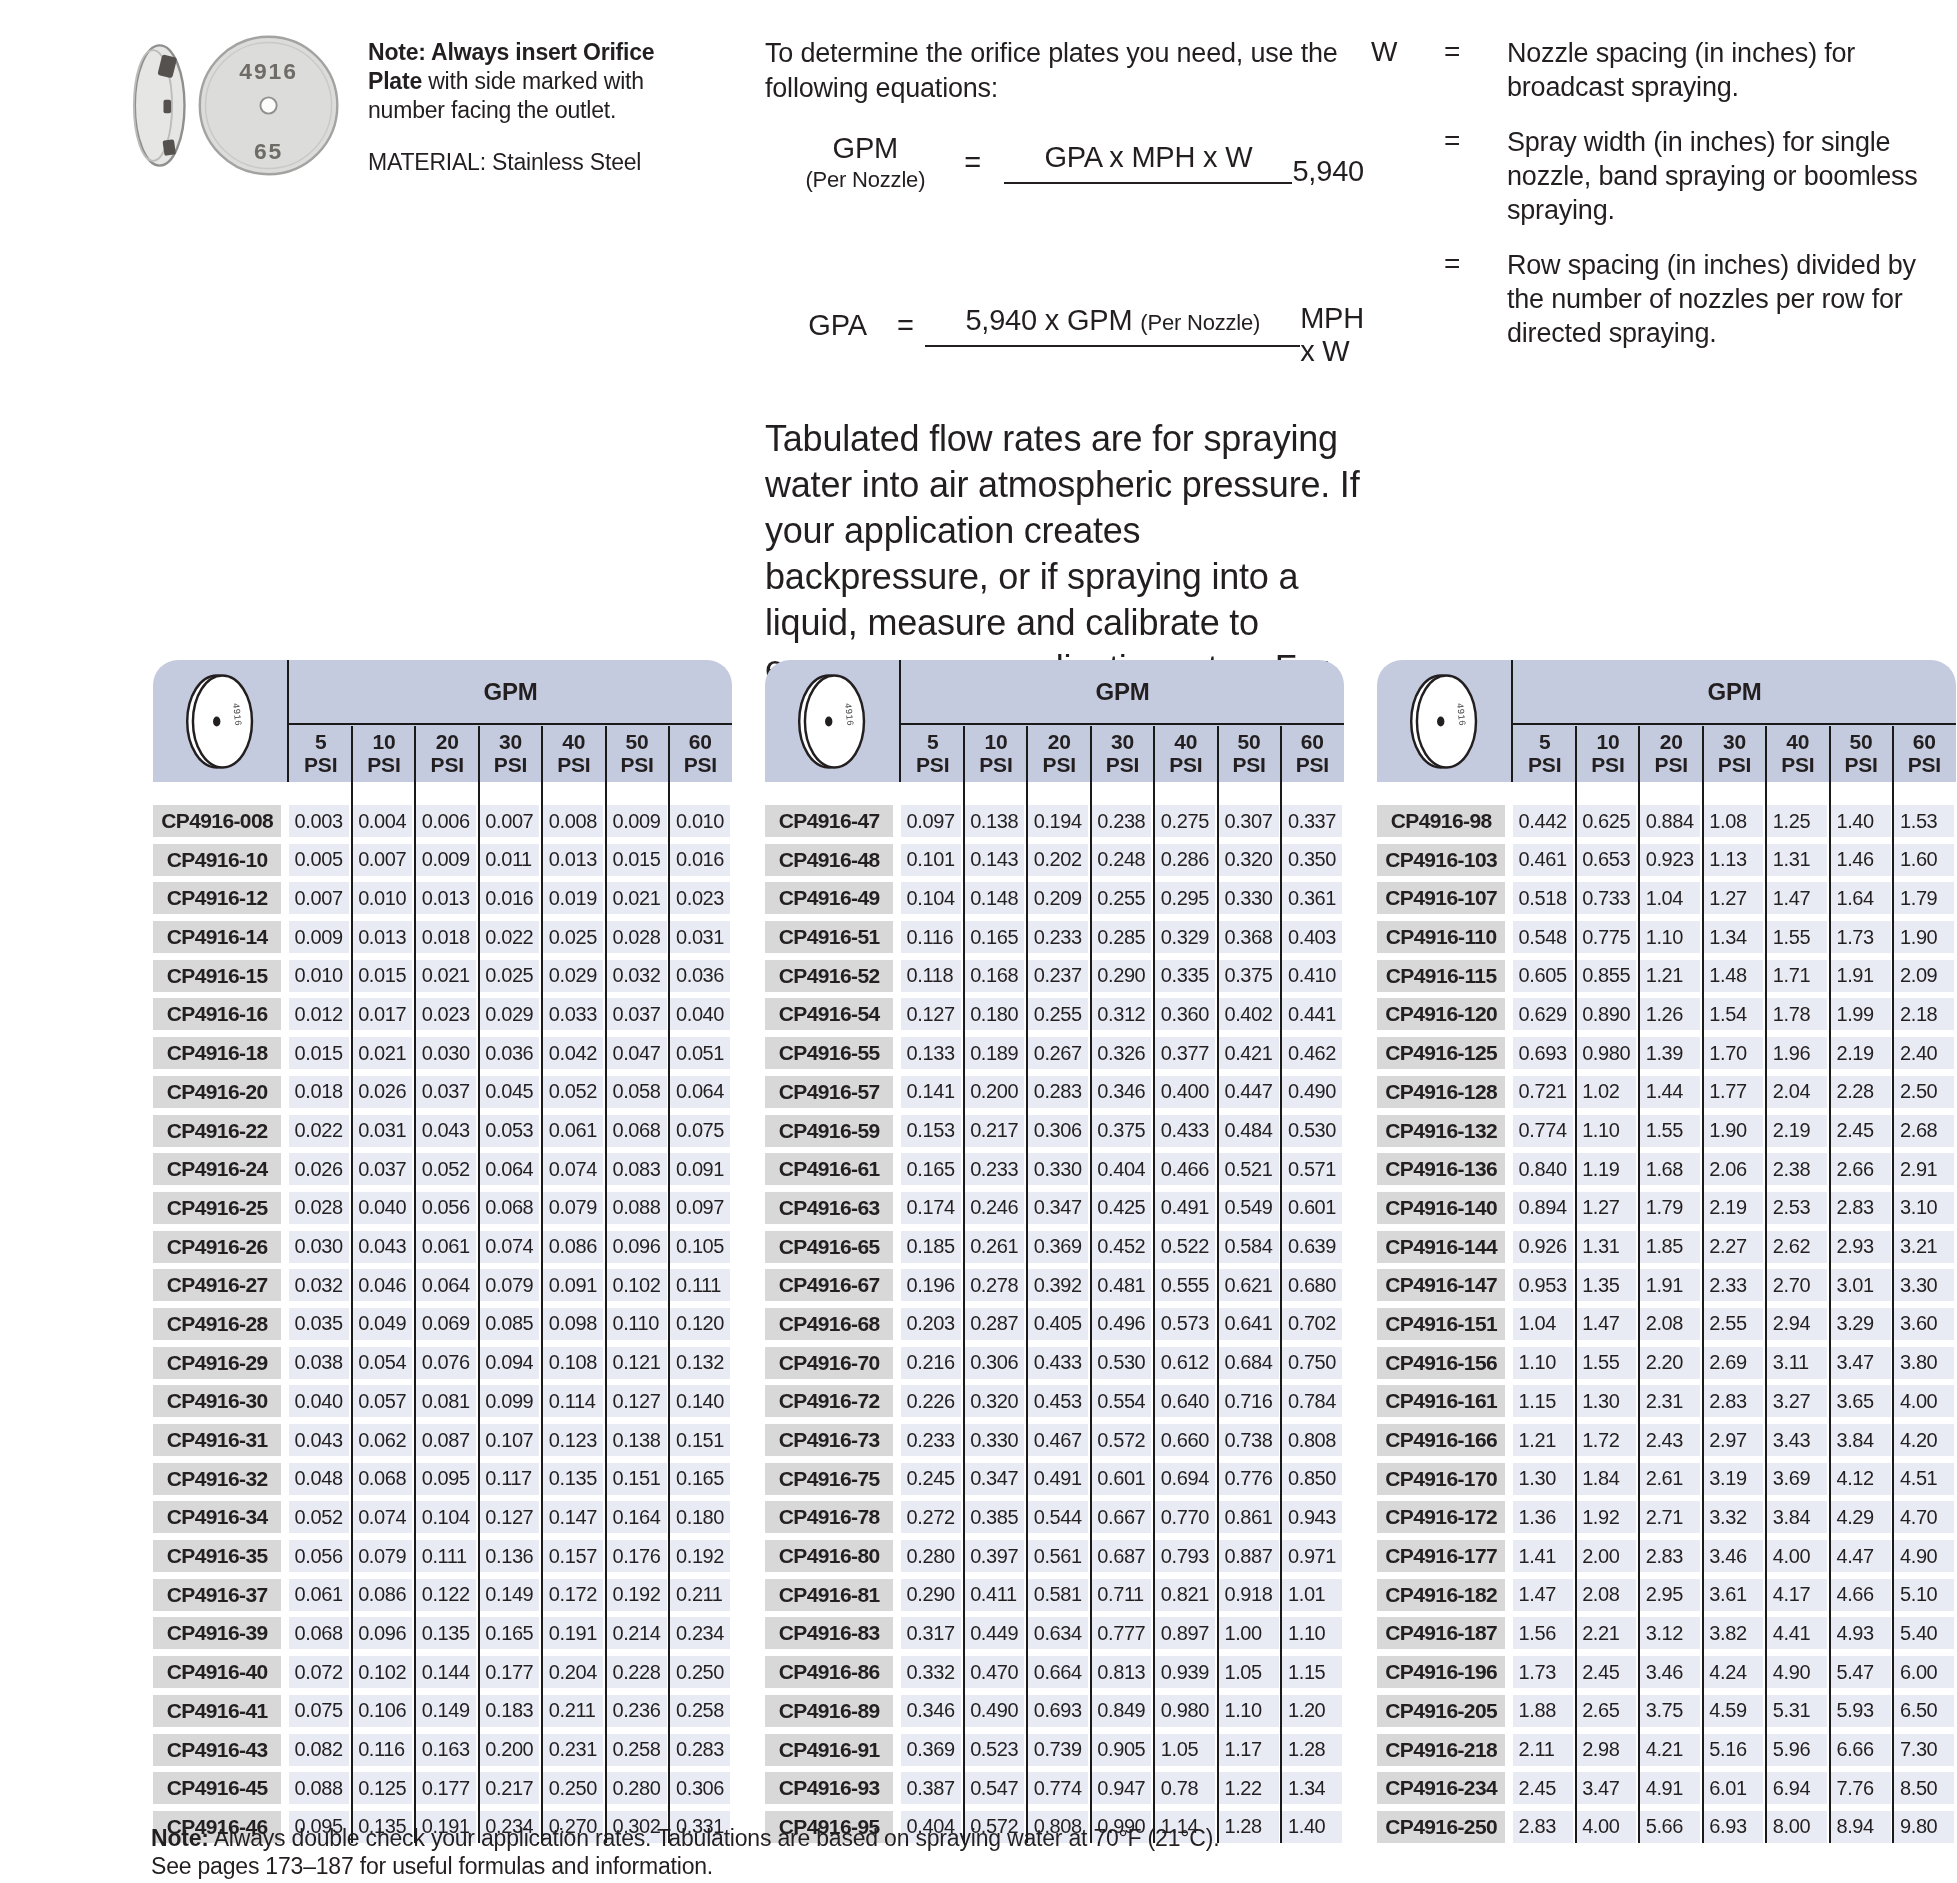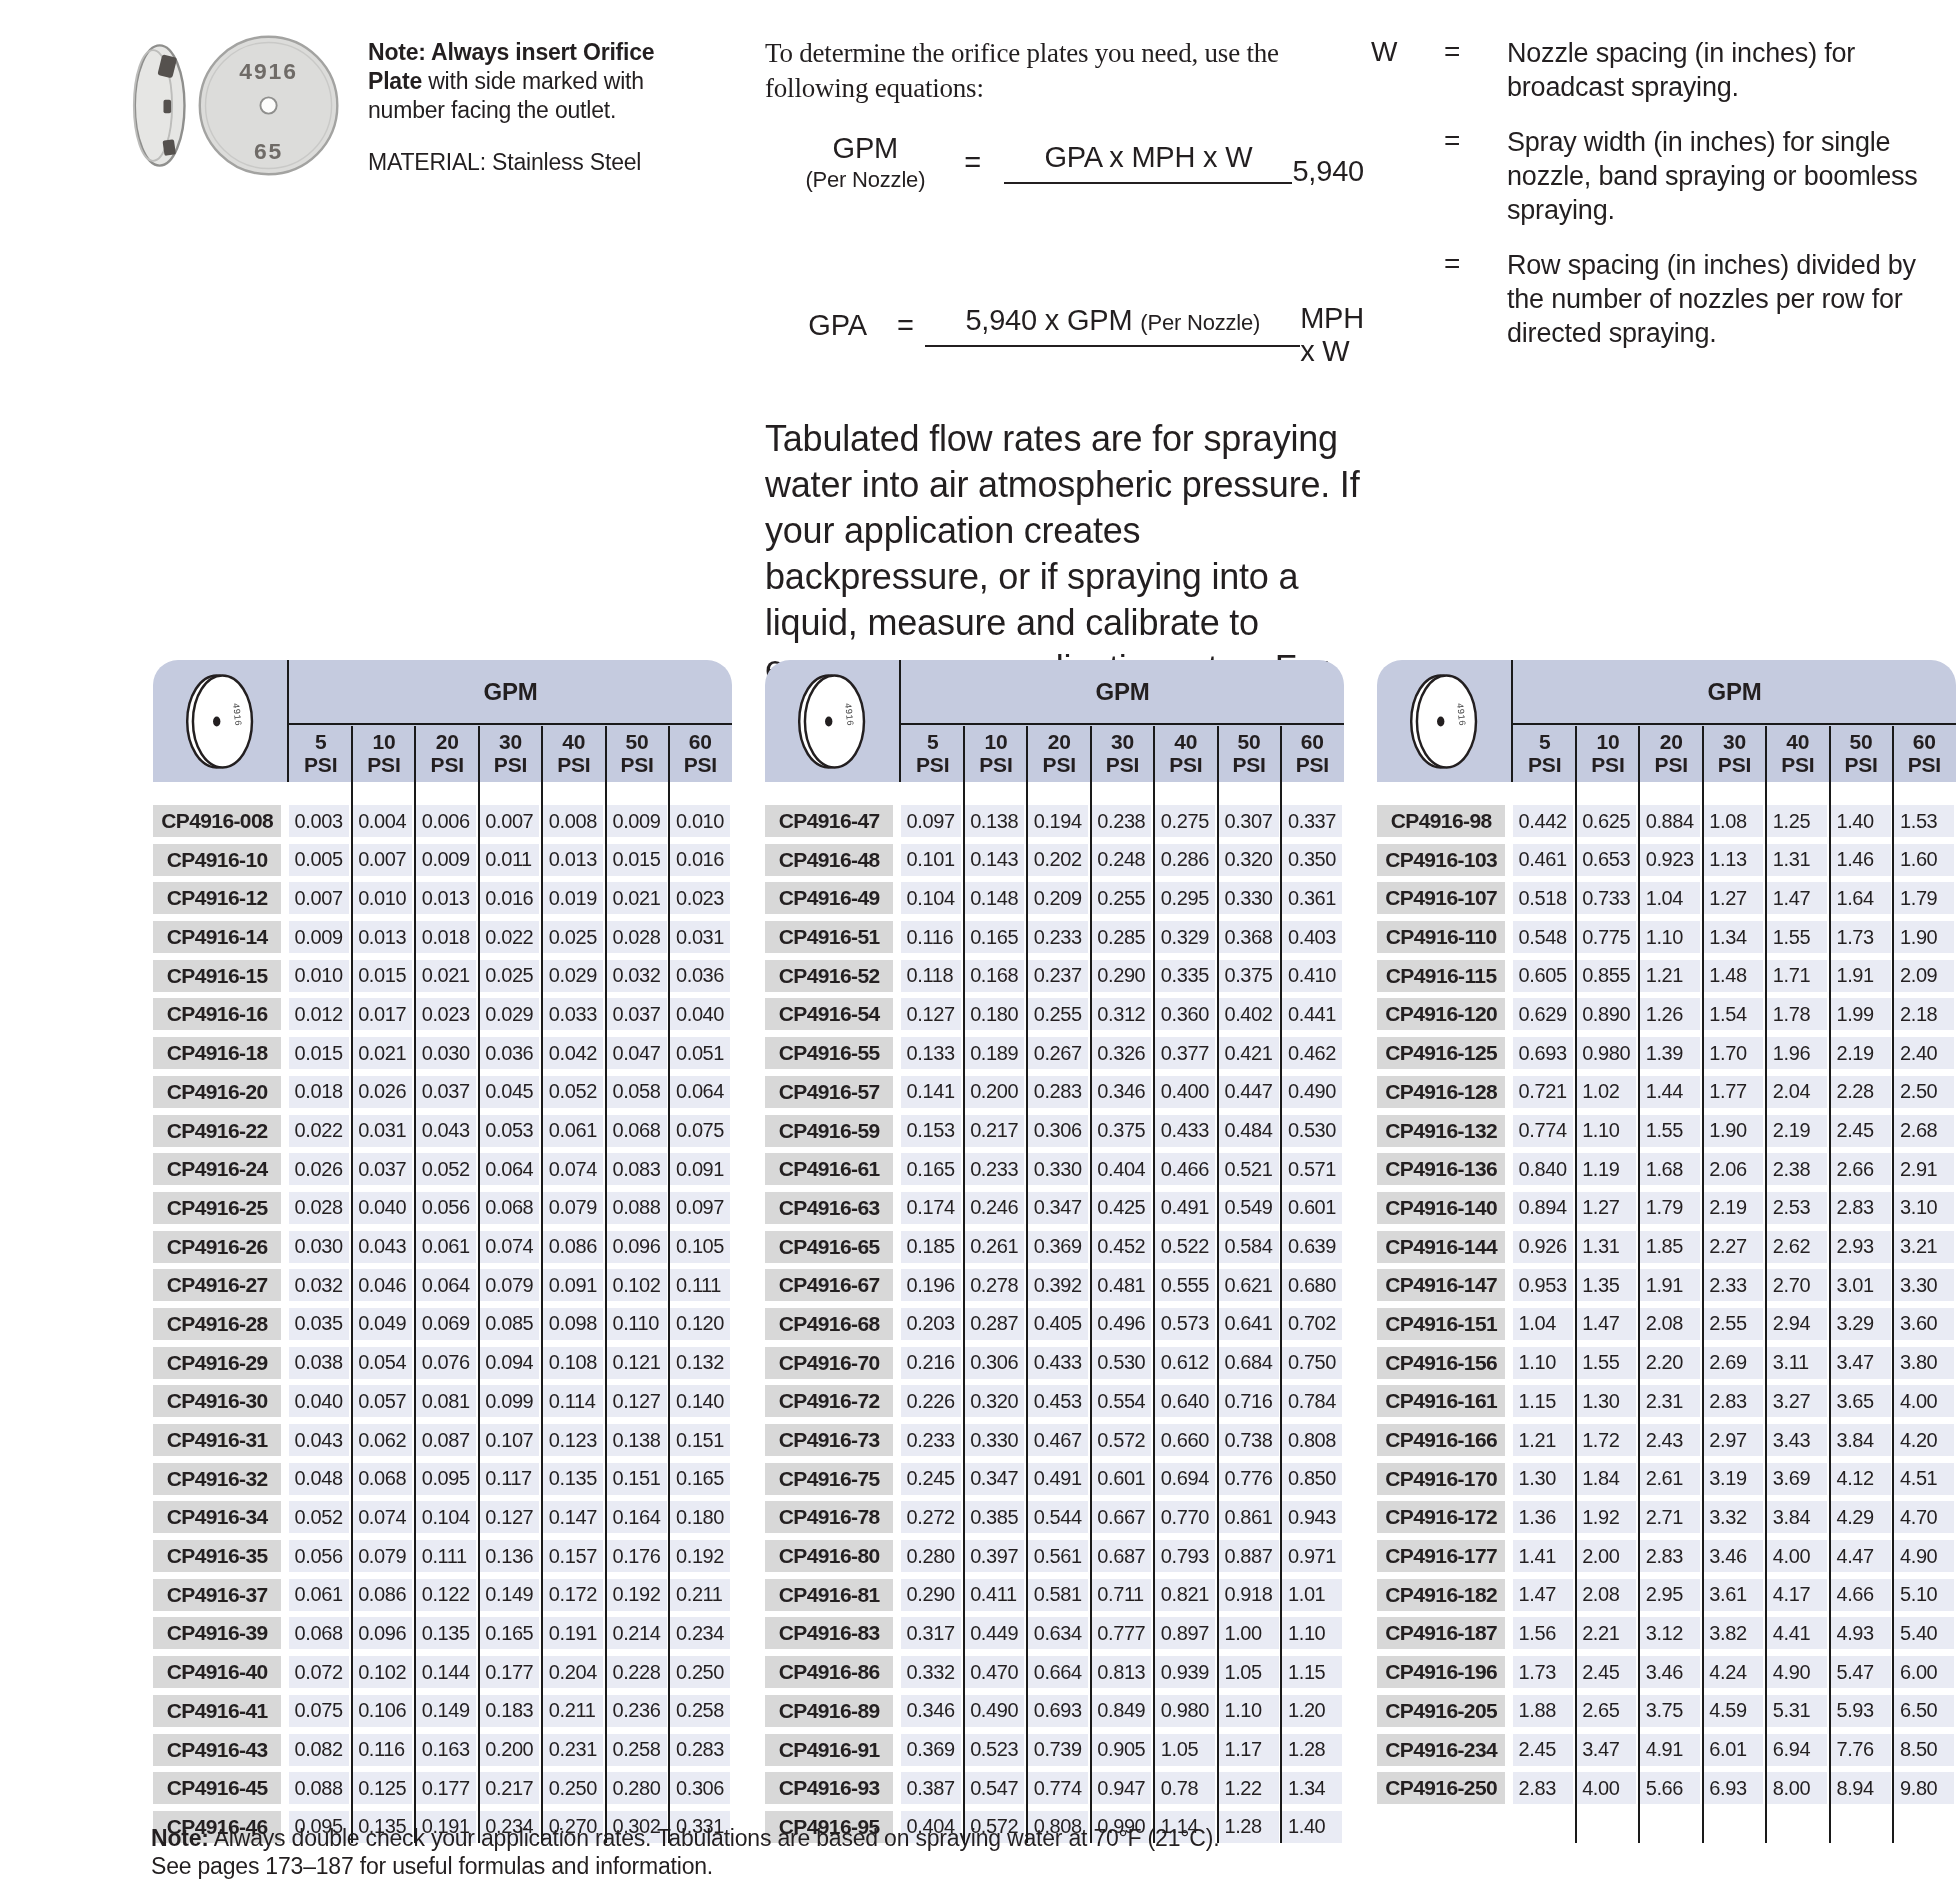--- a/index.html
+++ b/index.html
@@ -12,21 +12,21 @@
     letter-spacing:-0.2px;
   }
   .page { position:relative; width:1958px; height:1883px; }
 
   
   .plates-photo { position:absolute; left:110px; top:29px; width:234px; height:153px; }
   .note-block { position:absolute; left:368px; top:38px; width:306px; font-size:23px; line-height:1.26; }
   .note-block .b { font-weight:bold; }
   .material-line { margin-top:23px; font-size:23px; }
 
-  .intro-col { position:absolute; left:765px; top:36px; width:597px; font-size:27px; line-height:1.28;font-family:Liberation Serif, serif; }
+  .intro-col { position:absolute; left:765px; top:36px; width:597px; font-size:27px; line-height:1.28; }
 
   .equation { position:absolute; left:790px; display:flex; align-items:center; width:574px; }
   .equation.eq1 { top:132px; }
   .equation.eq2 { top:283px; }
   .eq-lhs { width:163px; text-align:center; }
   .eq-main { font-size:29px; }
   .eq-sub  { font-size:22px; margin-top:1.9px; }
   .eq-sign { width:69px; text-align:center; font-size:29px; }
   .fraction { flex:1; display:flex; align-items:center; }
   .frac-top { border-bottom:2.9px solid #231f20; padding:0 40px 7.6px; font-size:29px; text-align:center; white-space:nowrap; }
@@ -1080,20 +1080,30 @@
             <div class="row-label">CP4916-205</div>
             <div class="val">1.88</div>
             <div class="val">2.65</div>
             <div class="val">3.75</div>
             <div class="val">4.59</div>
             <div class="val">5.31</div>
             <div class="val">5.93</div>
             <div class="val">6.50</div>
           </div>
           <div class="row">
+            <div class="row-label">CP4916-218</div>
+            <div class="val">2.11</div>
+            <div class="val">2.98</div>
+            <div class="val">4.21</div>
+            <div class="val">5.16</div>
+            <div class="val">5.96</div>
+            <div class="val">6.66</div>
+            <div class="val">7.30</div>
+          </div>
+          <div class="row">
             <div class="row-label">CP4916-234</div>
             <div class="val">2.45</div>
             <div class="val">3.47</div>
             <div class="val">4.91</div>
             <div class="val">6.01</div>
             <div class="val">6.94</div>
             <div class="val">7.76</div>
             <div class="val">8.50</div>
           </div>
           <div class="row">

